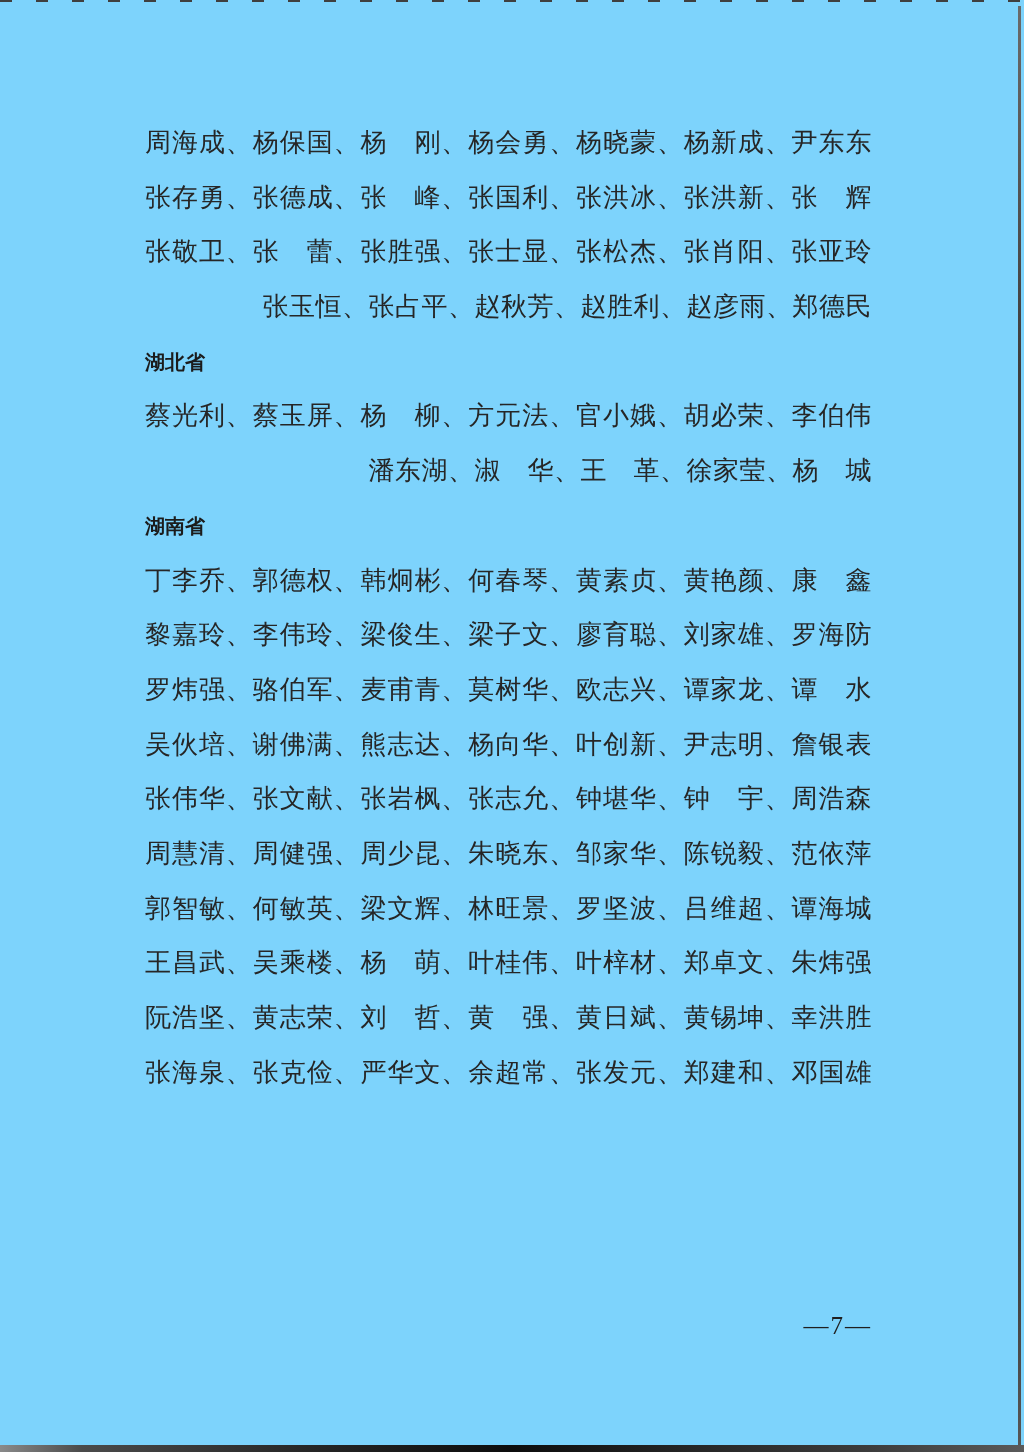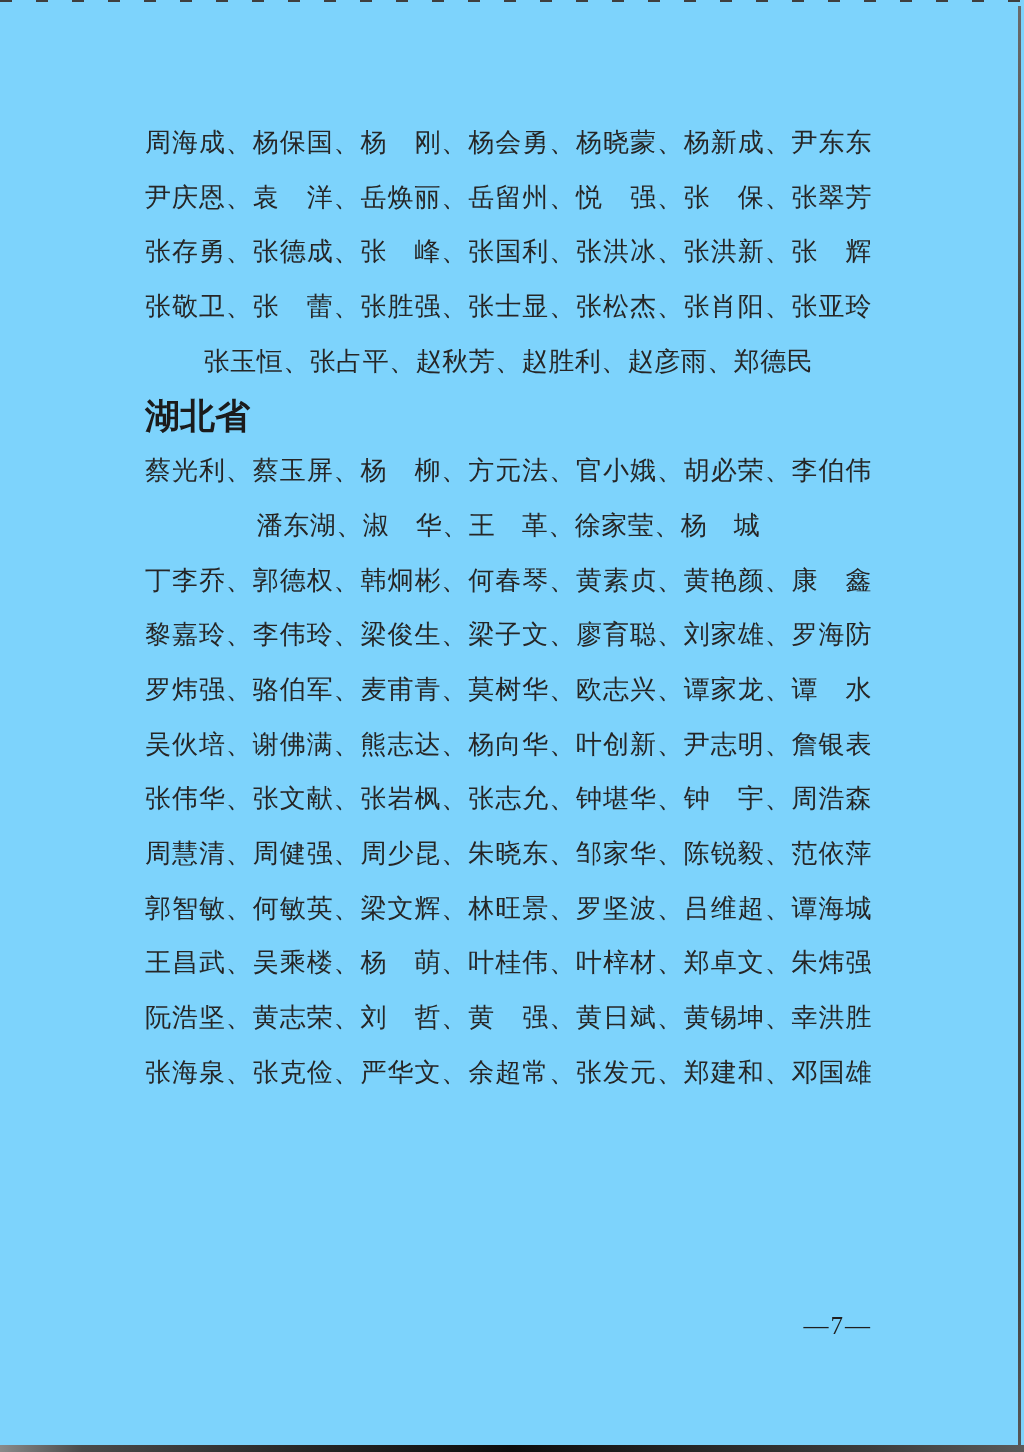--- a/index.html
+++ b/index.html
@@ -7,24 +7,24 @@
     position:relative; width:1024px; height:1452px;
     background:#7dd3fc; overflow:hidden;
     font-family:"Liberation Serif","DejaVu Serif",serif;
   }
   .content { position:absolute; left:145px; top:116px; width:727px; }
   .row {
     height:54.7px; line-height:54.7px; font-size:26px;
     color:#262626; letter-spacing:0.5px;
   }
   .just { text-align:justify; text-align-last:justify; }
-  .short { text-align:center; }
+  .short { text-align:right; }
   .prov {
     font-family:"Liberation Sans","DejaVu Sans",sans-serif;
-    font-weight:700; font-size:35px; color:#1b1b1b;
+    font-weight:700; font-size:20px; color:#1b1b1b;
     height:54.7px; line-height:54.7px; margin:0;
   }
   .pageno {
     position:absolute; top:1312px; right:152px;
     font-size:25px; color:#1f1f1f; letter-spacing:2px;
     font-family:"Liberation Serif","DejaVu Serif",serif;
   }
   .edge-top {
     position:absolute; top:0; left:0; width:100%; height:2px;
     background:repeating-linear-gradient(90deg,#3f3f3f 0 12px, transparent 12px 36px);
@@ -42,29 +42,29 @@
 <body>
 
 <div class="page">
   <div class="edge-top"></div>
   <div class="edge-right"></div>
   <div class="edge-bottom"></div>
 
   <main class="content">
 
     <div class="row just">周海成、杨保国、杨　刚、杨会勇、杨晓蒙、杨新成、尹东东</div>
-    <div class="row just">尹庆恩、袁　洋、岳焕丽、岳留州、悦　强、张　保、张翠芳</div>
     <div class="row just">张存勇、张德成、张　峰、张国利、张洪冰、张洪新、张　辉</div>
     <div class="row just">张敬卫、张　蕾、张胜强、张士显、张松杰、张肖阳、张亚玲</div>
     <div class="row short">张玉恒、张占平、赵秋芳、赵胜利、赵彦雨、郑德民</div>
 
     <h2 class="prov">湖北省</h2>
     <div class="row just">蔡光利、蔡玉屏、杨　柳、方元法、官小娥、胡必荣、李伯伟</div>
     <div class="row short">潘东湖、淑　华、王　革、徐家莹、杨　城</div>
 
+    <h2 class="prov">湖南省</h2>
 
     <div class="row just">丁李乔、郭德权、韩炯彬、何春琴、黄素贞、黄艳颜、康　鑫</div>
     <div class="row just">黎嘉玲、李伟玲、梁俊生、梁子文、廖育聪、刘家雄、罗海防</div>
     <div class="row just">罗炜强、骆伯军、麦甫青、莫树华、欧志兴、谭家龙、谭　水</div>
     <div class="row just">吴伙培、谢佛满、熊志达、杨向华、叶创新、尹志明、詹银表</div>
     <div class="row just">张伟华、张文献、张岩枫、张志允、钟堪华、钟　宇、周浩森</div>
     <div class="row just">周慧清、周健强、周少昆、朱晓东、邹家华、陈锐毅、范依萍</div>
     <div class="row just">郭智敏、何敏英、梁文辉、林旺景、罗坚波、吕维超、谭海城</div>
     <div class="row just">王昌武、吴乘楼、杨　萌、叶桂伟、叶梓材、郑卓文、朱炜强</div>
     <div class="row just">阮浩坚、黄志荣、刘　哲、黄　强、黄日斌、黄锡坤、幸洪胜</div>

